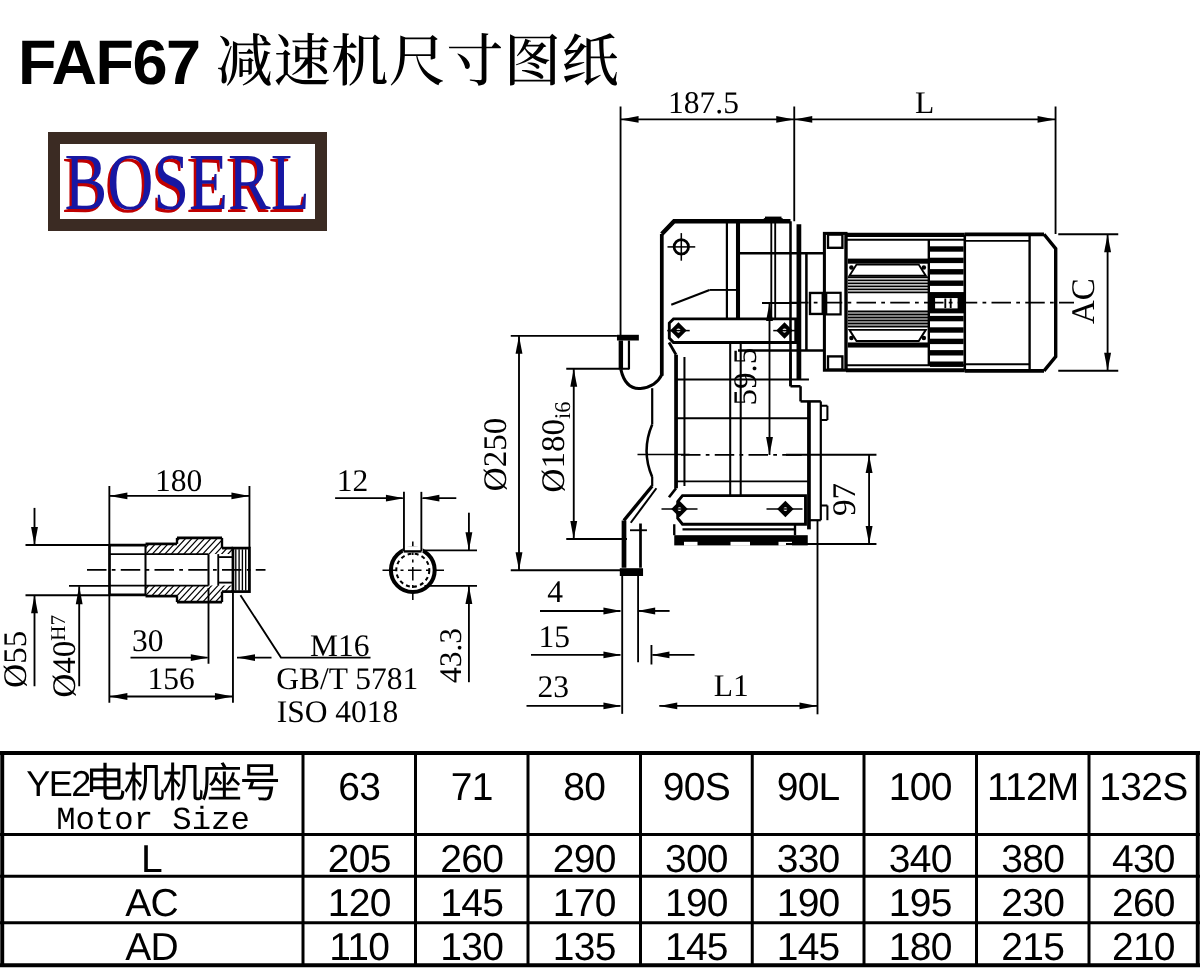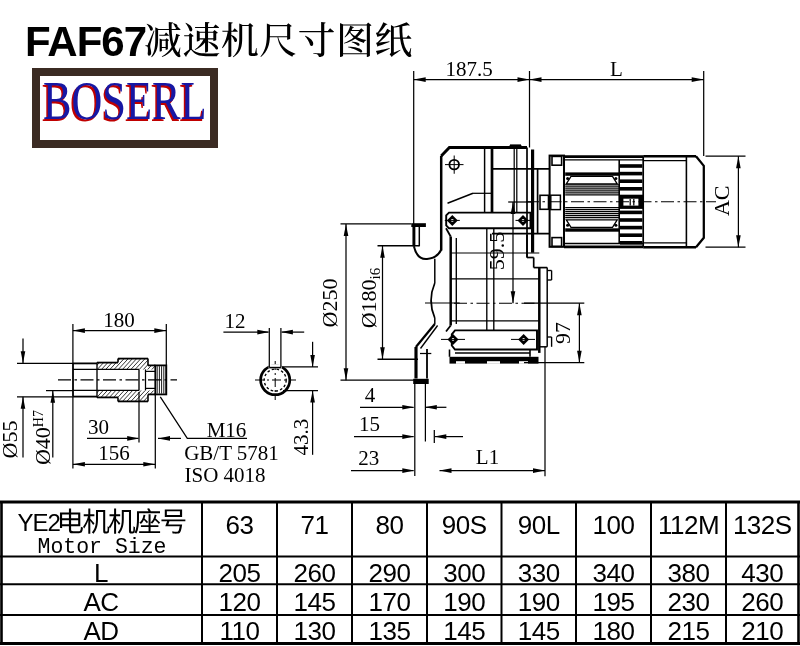--- a/index.html
+++ b/index.html
@@ -1,18 +1,18 @@
 <!DOCTYPE html>
 <html><head><meta charset="utf-8"><style>
 * { margin:0; padding:0; box-sizing:border-box; }
 html,body { width:800px; height:646px; background:#fff; overflow:hidden; }
 #page { position:relative; width:800px; height:646px; background:#fff; }
-#title { position:absolute; left:25px; top:18px; font-family:"Liberation Sans",sans-serif;
+#title { position:absolute; left:12px; top:18px; font-family:"Liberation Sans",sans-serif;
   font-weight:bold; font-size:42px; letter-spacing:-1px; color:#000; }
-#logo { position:absolute; left:32px; top:68px; width:186px; height:80px;
+#logo { position:absolute; left:32px; top:88px; width:186px; height:66px;
   border:8px solid #3b2b23; background:#fff; }
 #logo span { position:absolute; left:3px; top:-6px; font-family:"Liberation Serif",serif;
   font-size:54px; color:#1717a3; display:inline-block; transform:scaleX(0.79); transform-origin:left;
   text-shadow:-2px 2px 0 #c00000; white-space:nowrap; }
 svg text { stroke:none; }
 </style></head>
 <body>
 <div id="page">
 <div id="title">FAF67</div>
 <div id="logo">

